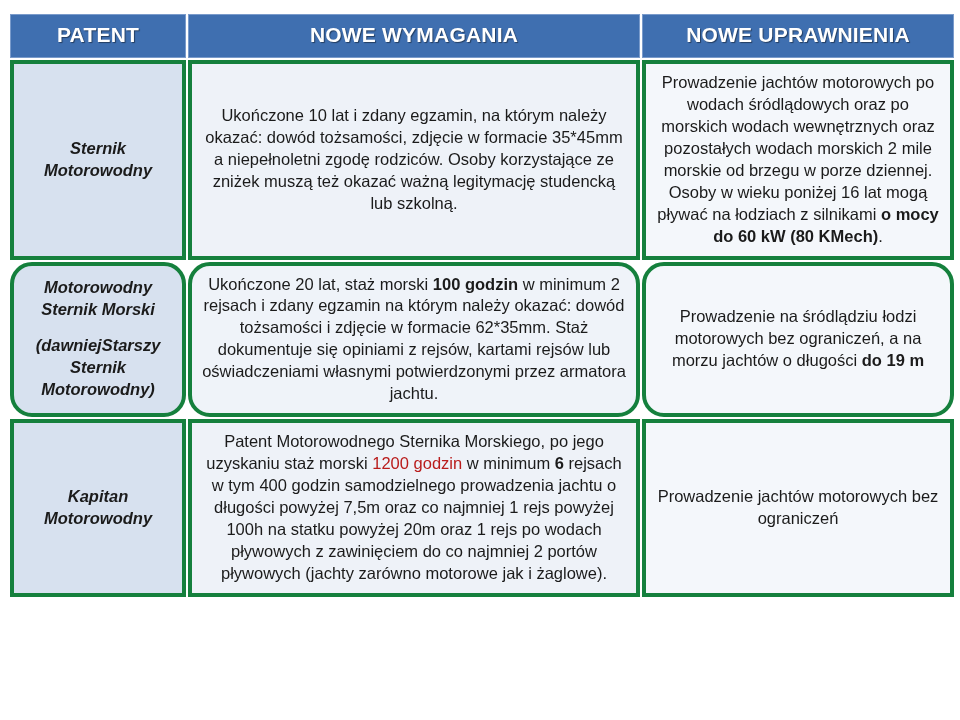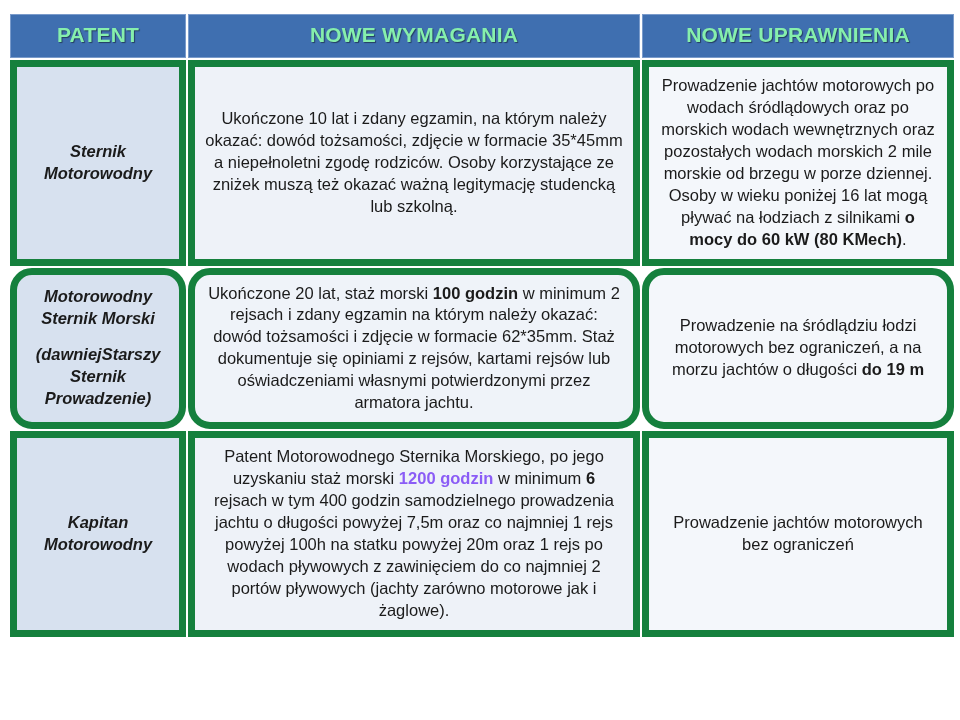--- a/index.html
+++ b/index.html
@@ -22,32 +22,32 @@
     background: #ffffff;
   }
   table.patent-table {
     width: 944px;
     border-collapse: separate;
     border-spacing: 2px 2px;
     table-layout: fixed;
   }
   table.patent-table th {
     background: #3f6fb0;
-    color: #86efac;
+    color: #ffffff;
     font-size: 21px;
     font-weight: bold;
     letter-spacing: 0.2px;
     text-align: center;
     padding: 8px 6px 10px 6px;
     text-shadow: 1px 1px 1px rgba(0,0,0,0.45);
     border: 1px solid #7a9bcb;
     vertical-align: middle;
   }
   table.patent-table td {
-    border: 7px solid #15803d;
+    border: 4px solid #15803d;
     vertical-align: middle;
     text-align: center;
     font-size: 16.5px;
     line-height: 1.33;
     color: #1b1b1b;
     padding: 8px 10px;
   }
   col.c1 { width: 176px; }
   col.c2 { width: 452px; }
   col.c3 { width: 312px; }
@@ -64,21 +64,21 @@
     font-size: 16.5px;
     line-height: 1.35;
     font-style: italic;
   }
   .cell-first .sub {
     display: block;
     margin-top: 14px;
     font-weight: bold;
   }
   b.strong { font-weight: bold; }
-  .red { color: #8b5cf6; font-weight: bold; text-align: right; }
+  .red { color: #b91c1c; font-weight: normal; text-align: right; }
   .bottom-strip {
     position: absolute;
     left: 0;
     right: 0;
     bottom: 0;
     height: 34px;
     background: #ffffff;
   }
 </style>
 </head>
@@ -106,21 +106,21 @@
         <td class="col-mid">
           <span><span>Ukończone 10 lat i zdany egzamin, na którym należy okazać: dowód tożsamości, zdjęcie w formacie 35*45mm a niepełnoletni zgodę rodziców. Osoby korzystające ze zniżek muszą też okazać ważną legitymację studencką lub szkolną.</span></span>
         </td>
         <td class="col-last">
           <span><span>Prowadzenie jachtów motorowych po wodach śródlądowych oraz po morskich wodach wewnętrznych oraz pozostałych wodach morskich 2 mile morskie od brzegu w porze dziennej. Osoby w wieku poniżej 16 lat mogą pływać na łodziach z silnikami </span><b class="strong">o mocy do 60 kW (80 KMech)</b><span>.</span></span>
         </td>
       </tr>
       <tr class="row-b">
         <td class="col-first cell-first">
           <span>Motorowodny Sternik Morski</span>
-          <span class="sub">(dawniejStarszy Sternik Prowadzenie)</span>
+          <span class="sub">(dawniejStarszy Sternik Motorowodny)</span>
         </td>
         <td class="col-mid">
           <span><span>Ukończone 20 lat, staż morski </span><b class="strong">100 godzin</b><span> w minimum 2 rejsach i zdany egzamin na którym należy okazać: dowód tożsamości i zdjęcie w formacie 62*35mm. Staż dokumentuje się opiniami z rejsów, kartami rejsów lub oświadczeniami własnymi potwierdzonymi przez armatora jachtu.</span></span>
         </td>
         <td class="col-last">
           <span><span>Prowadzenie na śródlądziu łodzi motorowych bez ograniczeń, a na morzu jachtów o długości </span><b class="strong">do 19 m</b></span>
         </td>
       </tr>
       <tr class="row-a">
         <td class="col-first cell-first">

